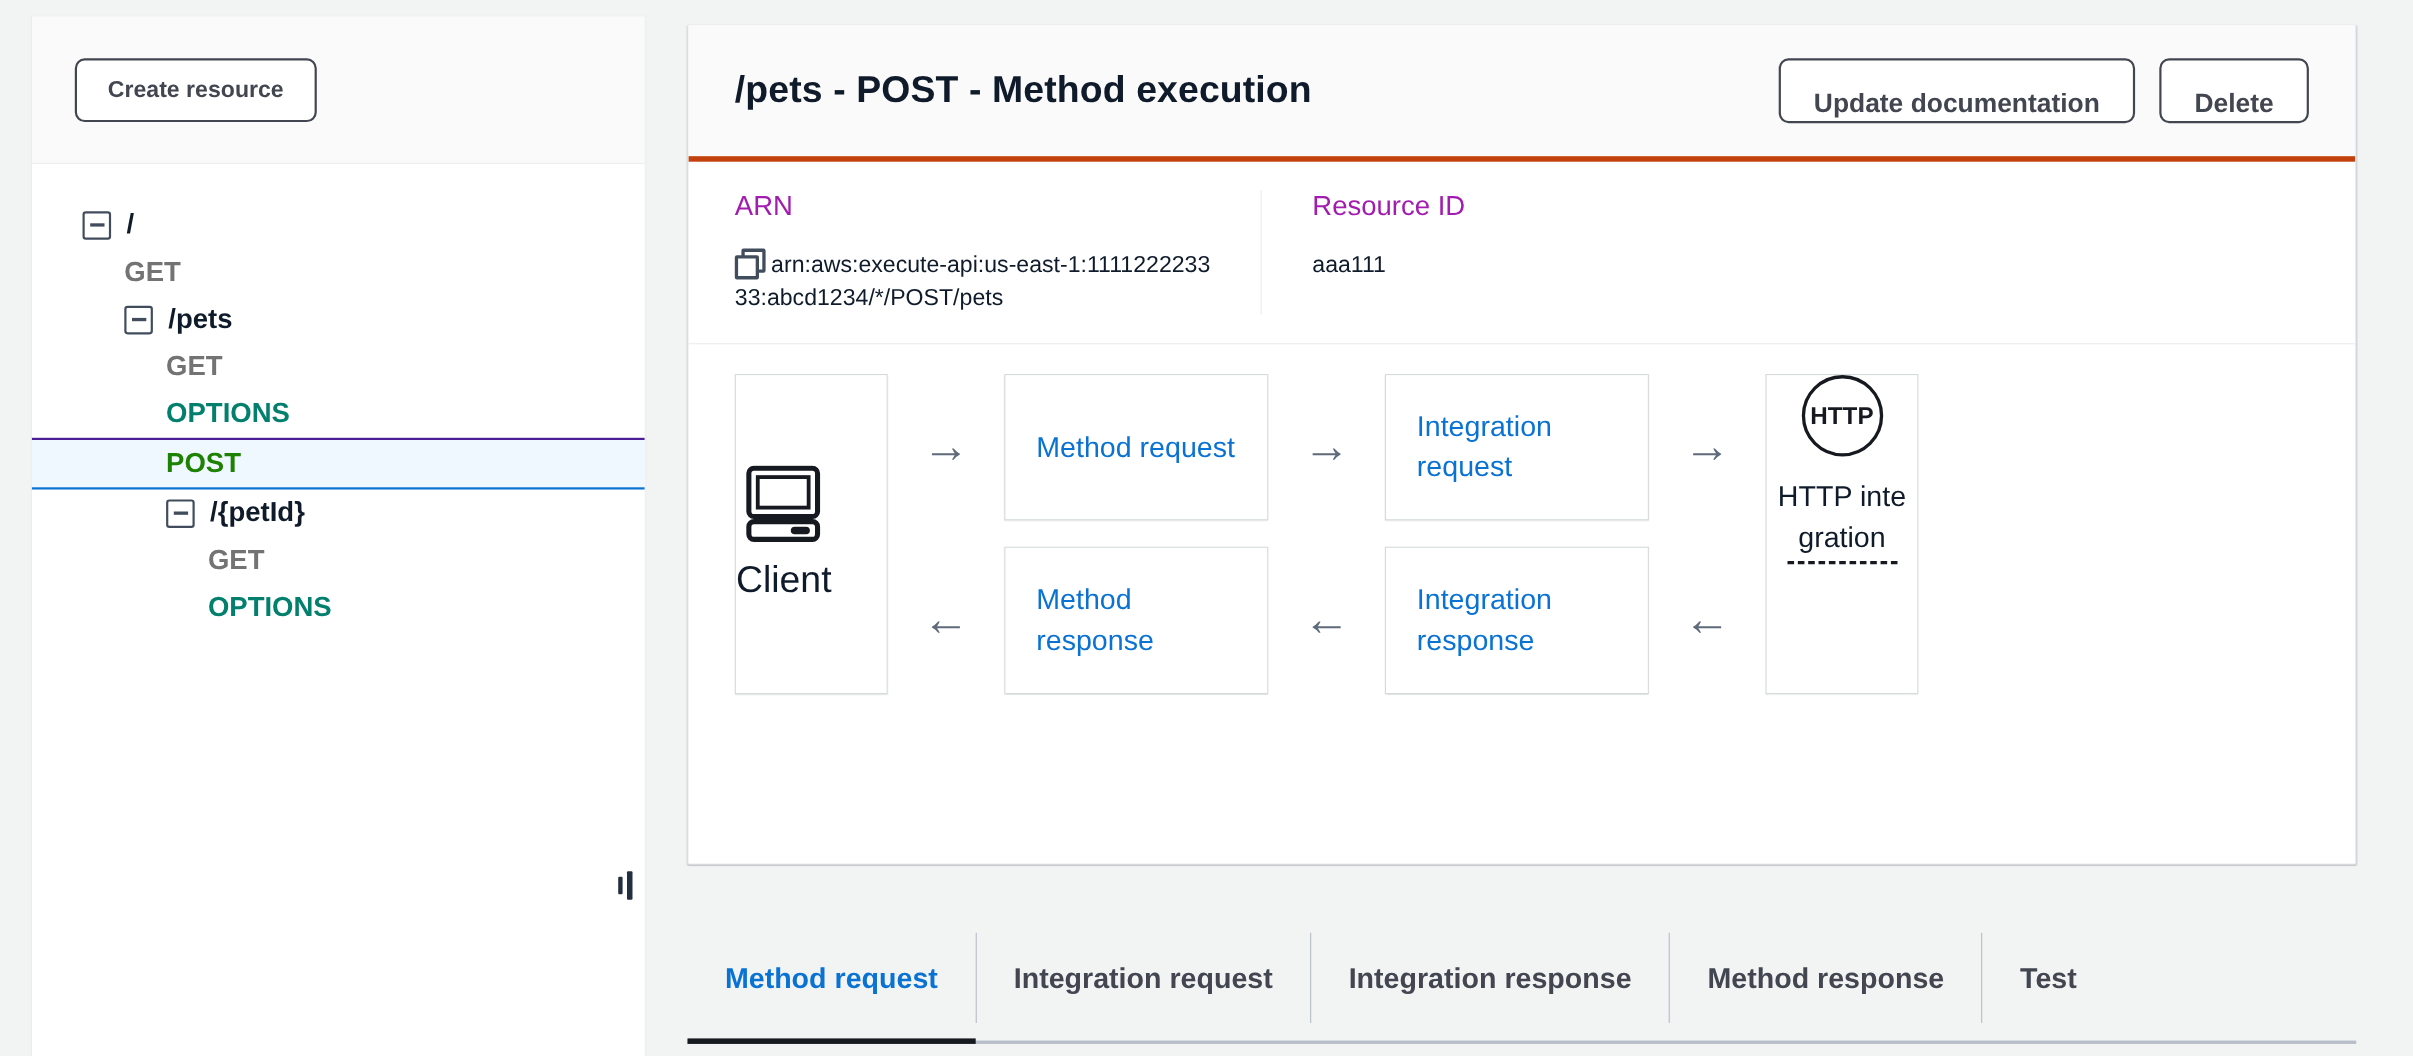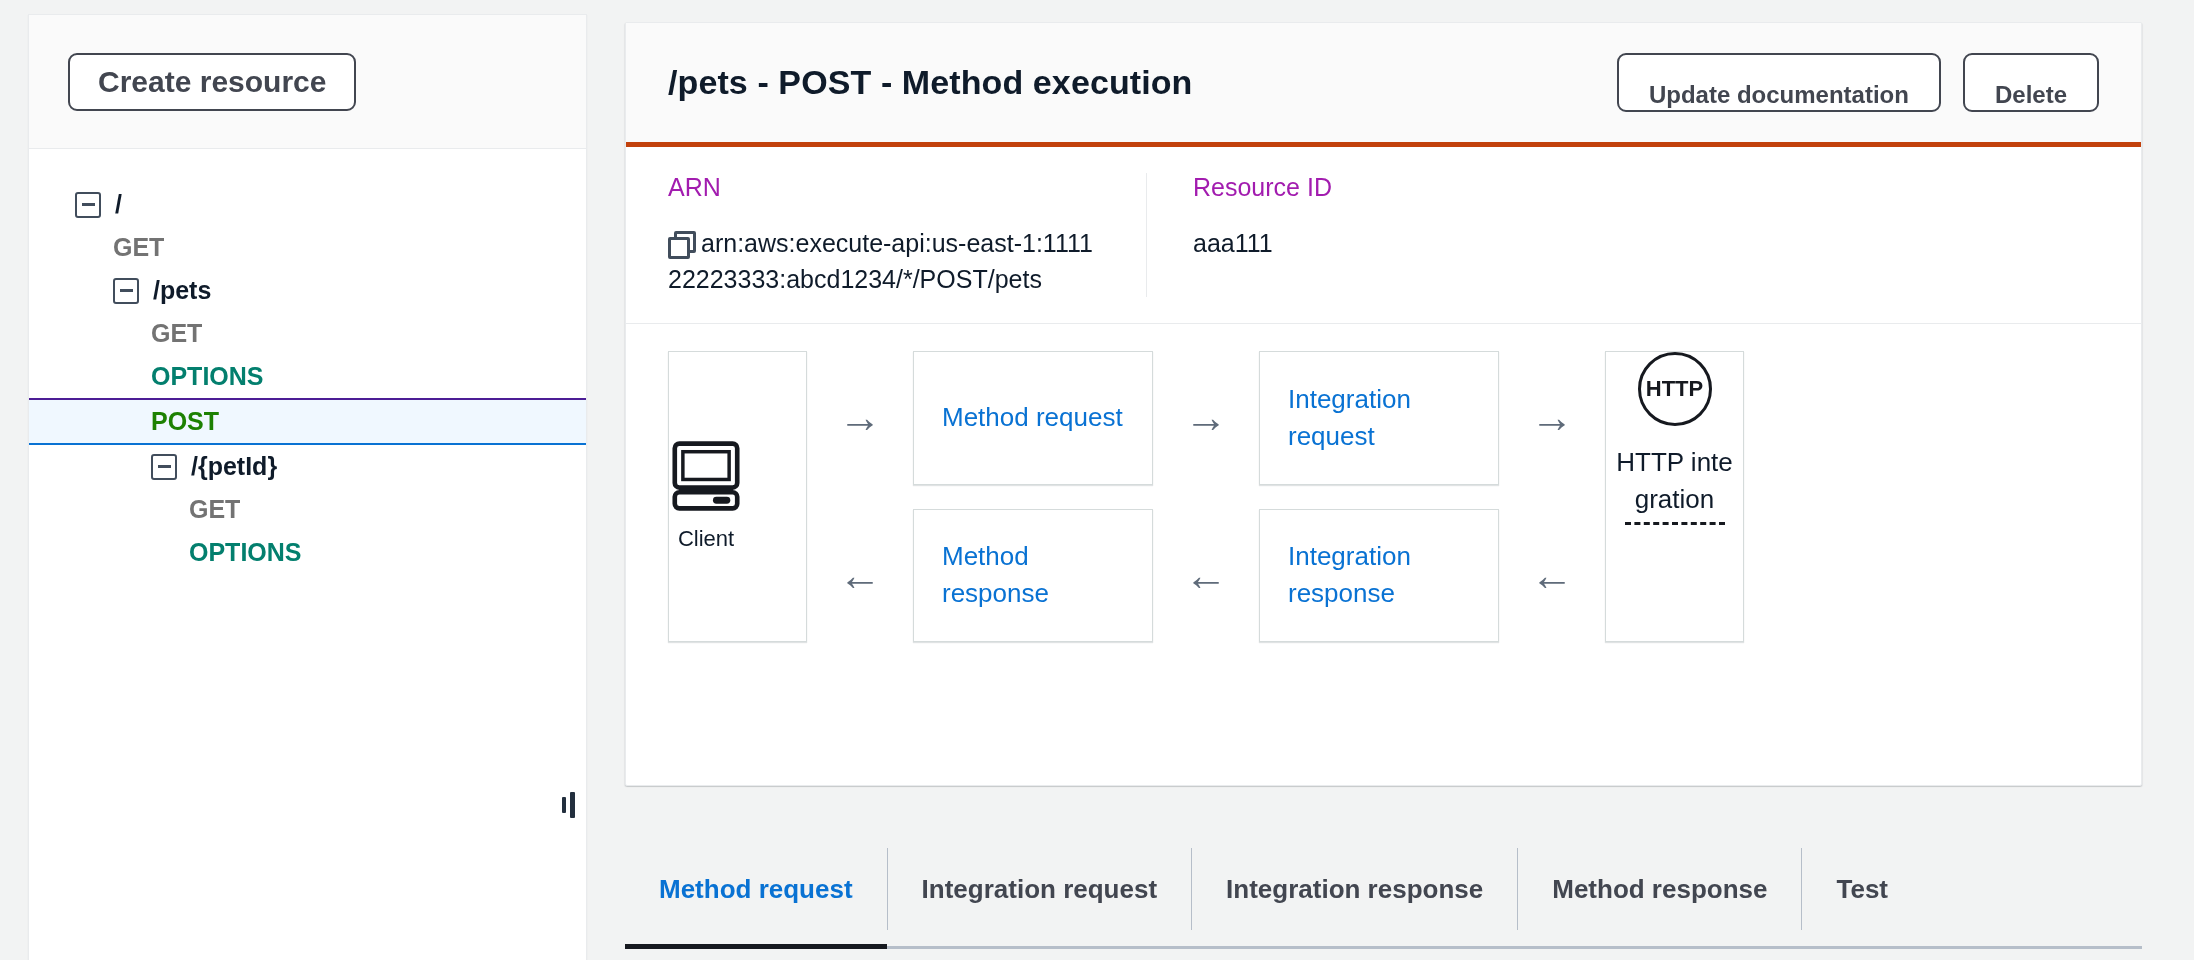--- a/index.html
+++ b/index.html
@@ -40,21 +40,21 @@
     display: flex;
     align-items: center;
     padding-left: 39px;
   }
 
   .btn {
     background: #ffffff;
     border: 2px solid #424650;
     border-radius: 9px;
     color: #424650;
-    font-size: 30px;
+    font-size: 21px;
     font-weight: bold;
     font-family: "Liberation Sans", sans-serif;
     padding: 0 28px;
     height: 58px;
     line-height: 54px;
     cursor: pointer;
     white-space: nowrap;
   }
 
   .tree {
@@ -178,21 +178,21 @@
     border-left: 1px solid #e9ebed;
     padding-left: 46px;
   }
   .info-label {
     font-size: 25px;
     color: #a21caf;
     margin-bottom: 24px;
     font-family: "Liberation Sans", sans-serif;
   }
   .info-value {
-    font-size: 25px;
+    font-size: 21px;
     color: #0f1b2a;
     line-height: 1.42;
     word-break: break-all;
   }
   .copy-icon {
     display: inline-block;
     position: relative;
     width: 23px;
     height: 23px;
     vertical-align: -2px;
@@ -238,21 +238,21 @@
     width: 139px;
     flex: none;
   }
   .client-inner {
     display: flex;
     flex-direction: column;
     align-items: center;
     justify-content: center;
     gap: 15px;
   }
-  .client-label { font-size: 22px; color: #0f1b2a; }
+  .client-label { font-size: 34px; color: #0f1b2a; }
 
   .arrow-col {
     width: 106px;
     flex: none;
     display: flex;
     flex-direction: column;
   }
   .arrow-cell {
     flex: 1;
     display: flex;

